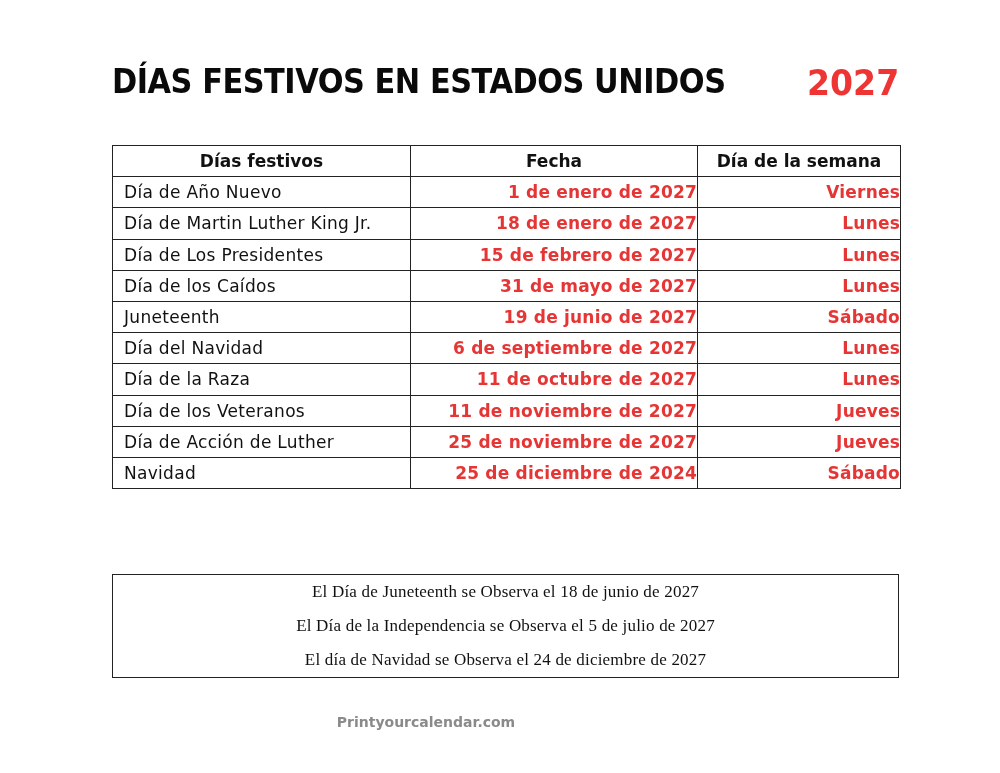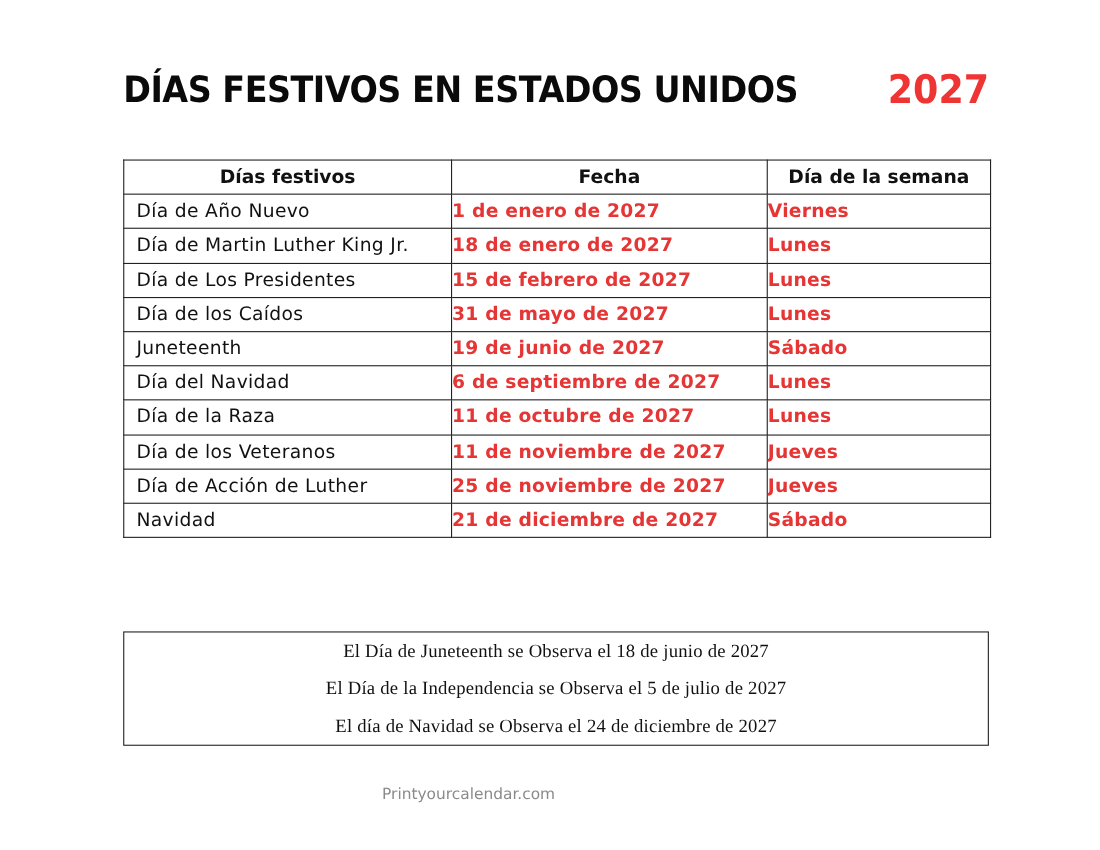--- a/index.html
+++ b/index.html
@@ -10,28 +10,28 @@
            transform: scaleX(0.92); transform-origin: left center; white-space: nowrap; }
   .year { position: absolute; right: 101px; top: 62px; font-size: 36px; font-weight: bold;
           color: #ef3434; font-family: "DejaVu Sans", sans-serif;
           transform: scaleX(0.92); transform-origin: right center; }
   table.holidays { position: absolute; left: 112px; top: 145px; width: 788px;
                    border-collapse: collapse; table-layout: fixed; }
   table.holidays th, table.holidays td { border: 1.5px solid #222; height: 30.2px; padding: 0;
                    font-size: 17px; line-height: 30px; white-space: nowrap; overflow: hidden; }
   table.holidays th { font-weight: bold; text-align: center; color: #111; }
   table.holidays td.name { text-align: left; padding-left: 11px; color: #111; letter-spacing: 0.3px; }
-  table.holidays td.date, table.holidays td.weekday { text-align: left; color: #e53535;
+  table.holidays td.date, table.holidays td.weekday { text-align: right; color: #e53535;
                    font-weight: 600; letter-spacing: 0.2px; margin-top: 46px; }
   .notes { position: absolute; left: 112px; top: 574px; width: 785px; height: 102px;
            border: 1.5px solid #222; box-sizing: content-box; }
   .note { text-align: center; font-size: 17px; color: #111; height: 34px; line-height: 34px;
           font-weight: 500; letter-spacing: 0.2px; font-family: Liberation Serif, serif; }
   .footer { position: absolute; left: 0; width: 852px; top: 714px; text-align: center;
-            font-size: 14px; font-weight: normal; color: #8a8a8a; }
+            font-size: 14px; font-weight: bold; color: #8a8a8a; }
 </style>
 </head>
 <body>
 
 <div class="title">DÍAS FESTIVOS EN ESTADOS UNIDOS</div>
 <div class="year">2027</div>
 
 <table class="holidays">
   <colgroup>
     <col style="width:298px">
@@ -86,21 +86,21 @@
       <td class="date">11 de noviembre de 2027</td>
       <td class="weekday">Jueves</td>
     </tr>
     <tr>
       <td class="name">Día de Acción de Luther</td>
       <td class="date">25 de noviembre de 2027</td>
       <td class="weekday">Jueves</td>
     </tr>
     <tr>
       <td class="name">Navidad</td>
-      <td class="date">21 de diciembre de 2027</td>
+      <td class="date">25 de diciembre de 2024</td>
       <td class="weekday">Sábado</td>
     </tr>
   </tbody>
 </table>
 
 <div class="notes">
   <div class="note">El Día de Juneteenth se Observa el 18 de junio de 2027</div>
   <div class="note">El Día de la Independencia se Observa el 5 de julio de 2027</div>
   <div class="note">El día de Navidad se Observa el 24 de diciembre de 2027</div>
 </div>

